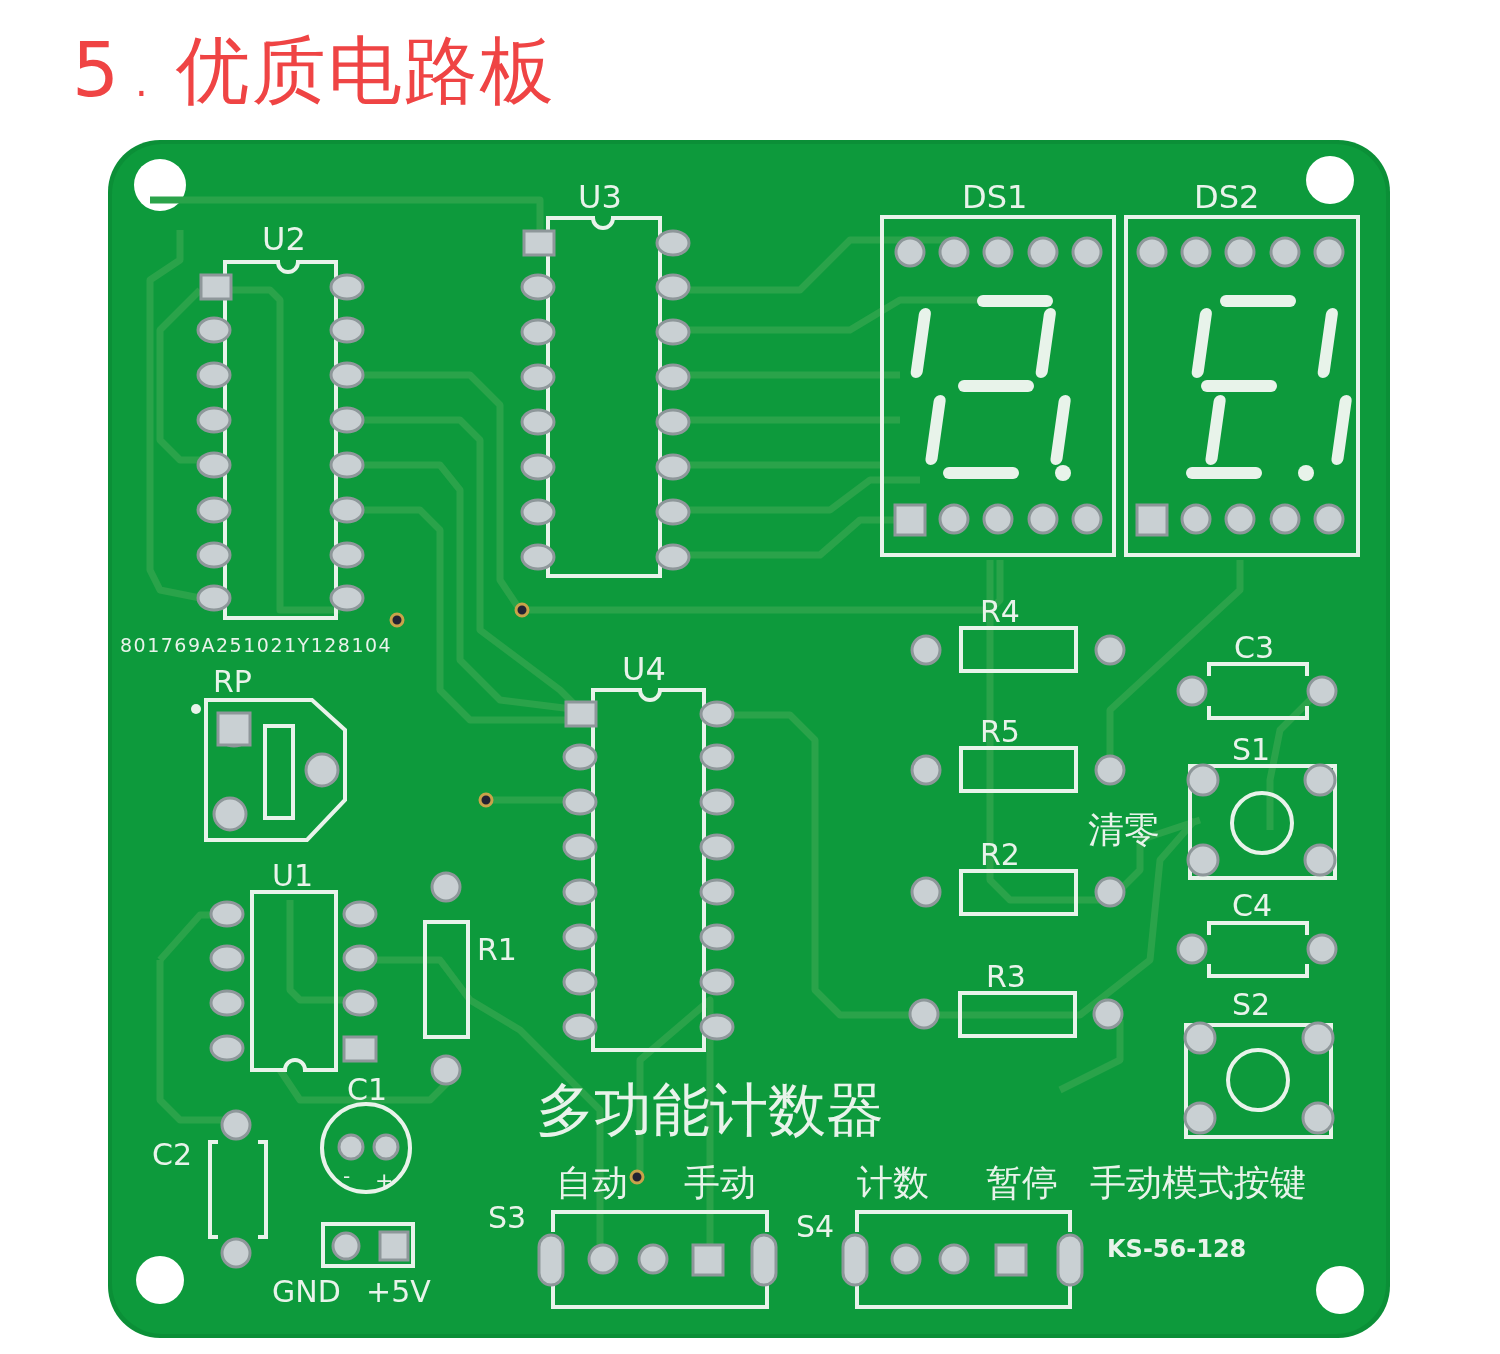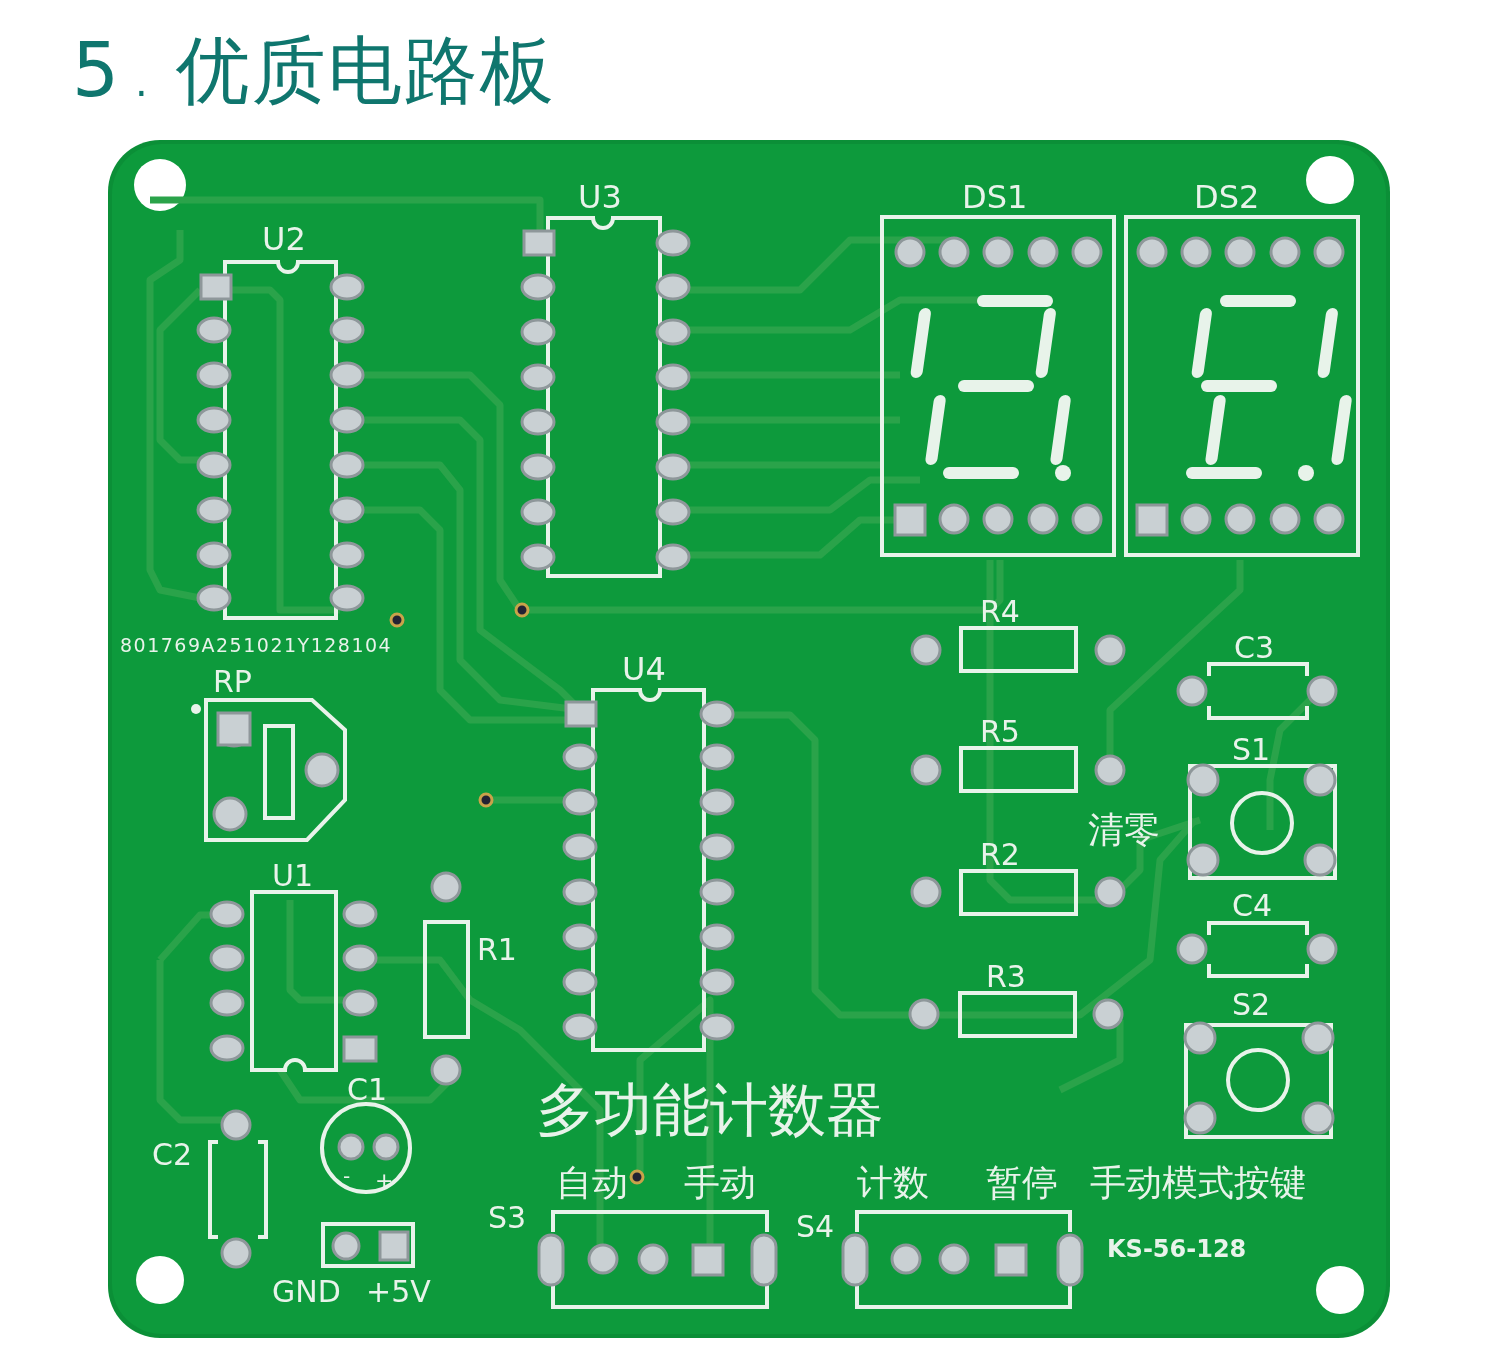--- a/index.html
+++ b/index.html
@@ -1,17 +1,17 @@
 <!DOCTYPE html>
 <html><head>
 <meta charset="utf-8">
 <style>
   html, body { margin:0; padding:0; background:#ffffff; }
   body { width:1500px; height:1354px; position:relative; overflow:hidden; font-family:"DejaVu Sans", sans-serif; }
-  .heading { position:absolute; left:72px; top:22px; font-size:74px; color:#0f766e; letter-spacing:2px; font-family:"DejaVu Sans", sans-serif; }
+  .heading { position:absolute; left:72px; top:22px; font-size:74px; color:#ef4444; letter-spacing:2px; font-family:"DejaVu Sans", sans-serif; }
   .heading .num { margin-right:14px; }
   .heading .dot { font-size:40px; vertical-align:baseline; margin-right:26px; }
   svg { position:absolute; left:0; top:0; }
   .silk { fill:none; stroke:#e8f3ea; stroke-width:4; }
   .silkt { fill:#e8f3ea; font-family:"DejaVu Sans", sans-serif; }
   .trace { fill:none; stroke:#2aa34a; stroke-width:7; stroke-linejoin:round; }
   .pad { fill:#c9d0d3; stroke:#8e979a; stroke-width:3; }
 </style>
 </head>
 <body>

